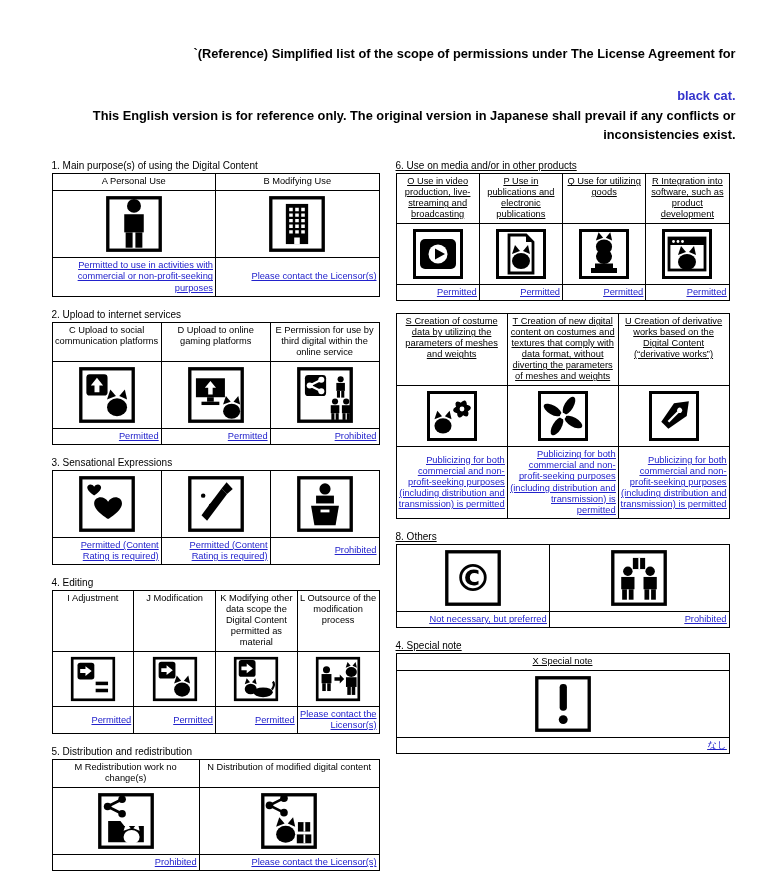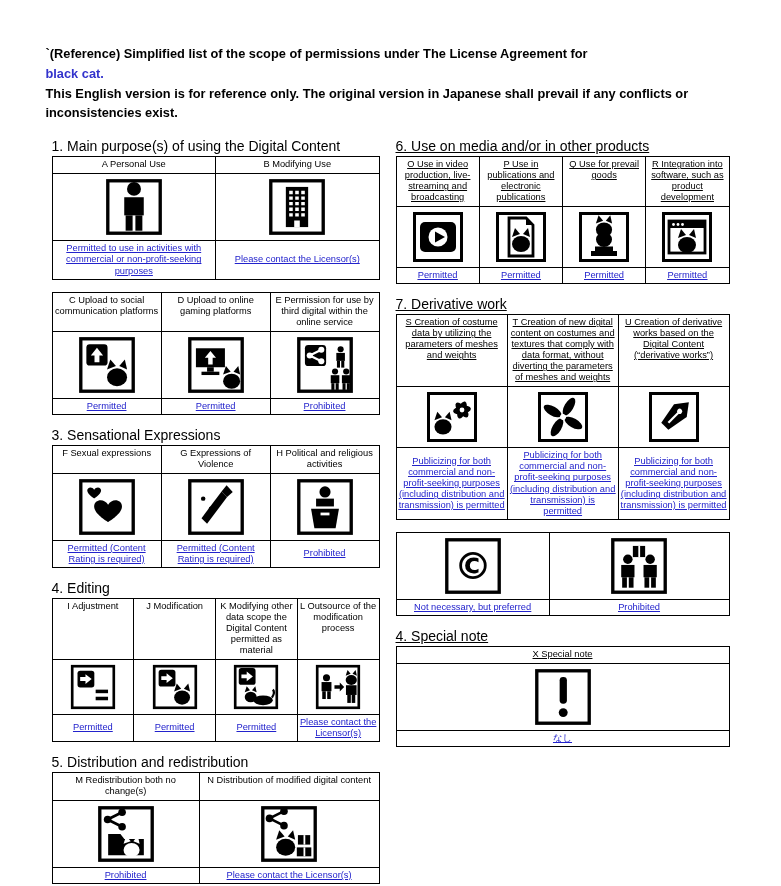--- a/index.html
+++ b/index.html
@@ -3,34 +3,34 @@
 <meta charset="utf-8">
 <style>
   :root { --status:#2222cc; --accent:#3333cc; }
   * { box-sizing:border-box; }
   html,body { margin:0; padding:0; }
   body {
     width:781px; height:886px; background:#fff; color:#000;
     font-family:"Liberation Sans", sans-serif; overflow:hidden;
   }
   .page { padding-top:44px; }
-  .hdr { width:690px; margin:0 auto; text-align:left; font-weight:bold;
+  .hdr { width:690px; margin:0 auto; text-align:right; font-weight:bold;
          font-size:12.8px; line-height:1.55; }
-  .hdr .product { color:var(--accent); }
+  .hdr .product { color:var(--accent);margin-top:22px; }
   .cols { width:678px; margin:15px auto 0; display:flex; gap:16px; align-items:flex-start; }
   .cleft { width:328px; flex:0 0 328px; }
   .cright { width:334px; flex:0 0 334px;text-decoration:underline; }
   .sec { margin-bottom:12px; }
-  .sec-title { font-size:14px; margin:0 0 2px 0; }
+  .sec-title { font-size:10px; margin:0 0 2px 0; }
   table { border-collapse:collapse; width:100%; table-layout:fixed; }
   td { border:1px solid #000; text-align:center; }
   .lbl { font-size:9.3px; line-height:1.18; padding:2px 2px 3px; vertical-align:top; }
   .ico { vertical-align:middle; padding:4px 0; }
   .sts { font-size:9.3px; line-height:1.2; color:var(--status);
-         text-decoration:underline; padding:2px 2px; vertical-align:middle; }
+         text-decoration:underline; padding:2px 2px; vertical-align:middle;text-align:right; }
   svg.ic { width:58px; height:58px; display:block; margin:0 auto; }
   svg.ic.md { width:52px; height:52px; }
   svg.ic.sm { width:46px; height:46px; }
   .fr { fill:#fff; stroke:#000; stroke-width:3; }
   .stk { stroke:#000; stroke-width:2.5; fill:none; }
 </style>
 </head>
 <body>
 
 <svg width="0" height="0" style="position:absolute" aria-hidden="true">
@@ -104,20 +104,21 @@
           </tr>
           <tr>
             <td class="sts">Permitted to use in activities with commercial or non-profit-seeking purposes</td>
             <td class="sts">Please contact the Licensor(s)</td>
           </tr>
         </tbody>
           </table>
       </div>
 
       <div class="sec">
+        <div class="sec-title">2. Upload to internet services</div>
         <table>
           <colgroup>
               <col style="width:33.4%">
               <col style="width:33.3%">
               <col style="width:33.3%">
             </colgroup>
           <tbody>
               <tr>
             <td class="lbl">C Upload to social communication platforms</td>
             <td class="lbl">D Upload to online gaming platforms</td>
@@ -163,25 +164,20 @@
 
       <div class="sec">
         <div class="sec-title">3. Sensational Expressions</div>
         <table>
           <colgroup>
               <col style="width:33.4%">
               <col style="width:33.3%">
               <col style="width:33.3%">
             </colgroup>
           <tbody>
-              <tr>
-            <td class="lbl">F Sexual expressions</td>
-            <td class="lbl">G Expressions of Violence</td>
-            <td class="lbl">H Political and religious activities</td>
-          </tr>
           <tr>
             <td class="ico">
               <svg class="ic" viewBox="0 0 52 52">
                     <rect class="fr" x="2.5" y="2.5" width="47" height="47"></rect>
                     <path d="M27 24 c-3.5,-6.5 -13,-5 -12.5,2 c0.4,6.5 12.5,13.5 12.5,13.5 c0,0 12,-7 12.4,-13.5 c0.5,-7 -9,-8.5 -12.4,-2 z"></path>
                     <path d="M14.5 10.5 c-1.8,-3.2 -6.5,-2.4 -6.2,1 c0.2,3.2 6.2,6.8 6.2,6.8 c0,0 6,-3.6 6.2,-6.8 c0.3,-3.5 -4.4,-4.2 -6.2,-1 z"></path>
                   </svg>
             </td>
             <td class="ico">
               <svg class="ic" viewBox="0 0 52 52">
@@ -276,21 +272,21 @@
 
       <div class="sec">
         <div class="sec-title">5. Distribution and redistribution</div>
         <table>
           <colgroup>
               <col style="width:45%">
               <col style="width:55%">
             </colgroup>
           <tbody>
               <tr>
-            <td class="lbl">M Redistribution both no change(s)</td>
+            <td class="lbl">M Redistribution work no change(s)</td>
             <td class="lbl">N Distribution of modified digital content</td>
           </tr>
           <tr>
             <td class="ico">
               <svg class="ic" viewBox="0 0 52 52">
                     <rect class="fr" x="2.5" y="2.5" width="47" height="47"></rect>
                     <use href="#share" transform="translate(16,13)"></use>
                     <path d="M10 26 h11 l3.5 4.5 H42 v14.5 H10 z"></path>
                     <use href="#cat" transform="translate(31,38) scale(0.8)" style="color:#fff"></use>
                   </svg>
@@ -325,21 +321,21 @@
           <colgroup>
               <col style="width:25%">
               <col style="width:25%">
               <col style="width:25%">
               <col style="width:25%">
             </colgroup>
           <tbody>
               <tr>
             <td class="lbl">O Use in video production, live-streaming and broadcasting</td>
             <td class="lbl">P Use in publications and electronic publications</td>
-            <td class="lbl">Q Use for prevail goods</td>
+            <td class="lbl">Q Use for utilizing goods</td>
             <td class="lbl">R Integration into software, such as product development</td>
           </tr>
           <tr>
             <td class="ico">
               <svg class="ic md" viewBox="0 0 52 52">
                     <rect class="fr" x="2.5" y="2.5" width="47" height="47"></rect>
                     <rect x="8" y="11" width="36" height="30" rx="5"></rect>
                     <circle cx="26" cy="26" r="9.5" fill="#fff"></circle>
                     <polygon points="23,20.5 33,26 23,31.5"></polygon>
                   </svg>
@@ -377,21 +373,20 @@
             <td class="sts">Permitted</td>
             <td class="sts">Permitted</td>
             <td class="sts">Permitted</td>
             <td class="sts">Permitted</td>
           </tr>
         </tbody>
           </table>
       </div>
 
       <div class="sec">
-        <div class="sec-title">7. Derivative work</div>
         <table>
           <colgroup>
               <col style="width:33.4%">
               <col style="width:33.3%">
               <col style="width:33.3%">
             </colgroup>
           <tbody>
               <tr>
             <td class="lbl">S Creation of costume data by utilizing the parameters of meshes and weights</td>
             <td class="lbl">T Creation of new digital content on costumes and textures that comply with data format, without diverting the parameters of meshes and weights</td>
@@ -436,20 +431,21 @@
           <tr>
             <td class="sts">Publicizing for both commercial and non-profit-seeking purposes (including distribution and transmission) is permitted</td>
             <td class="sts">Publicizing for both commercial and non-profit-seeking purposes (including distribution and transmission) is permitted</td>
             <td class="sts">Publicizing for both commercial and non-profit-seeking purposes (including distribution and transmission) is permitted</td>
           </tr>
         </tbody>
           </table>
       </div>
 
       <div class="sec">
+        <div class="sec-title">8. Others</div>
         <table>
           <colgroup>
               <col style="width:46%">
               <col style="width:54%">
             </colgroup>
           <tbody>
           <tr>
             <td class="ico">
               <svg class="ic" viewBox="0 0 52 52">
                     <rect class="fr" x="2.5" y="2.5" width="47" height="47"></rect>

